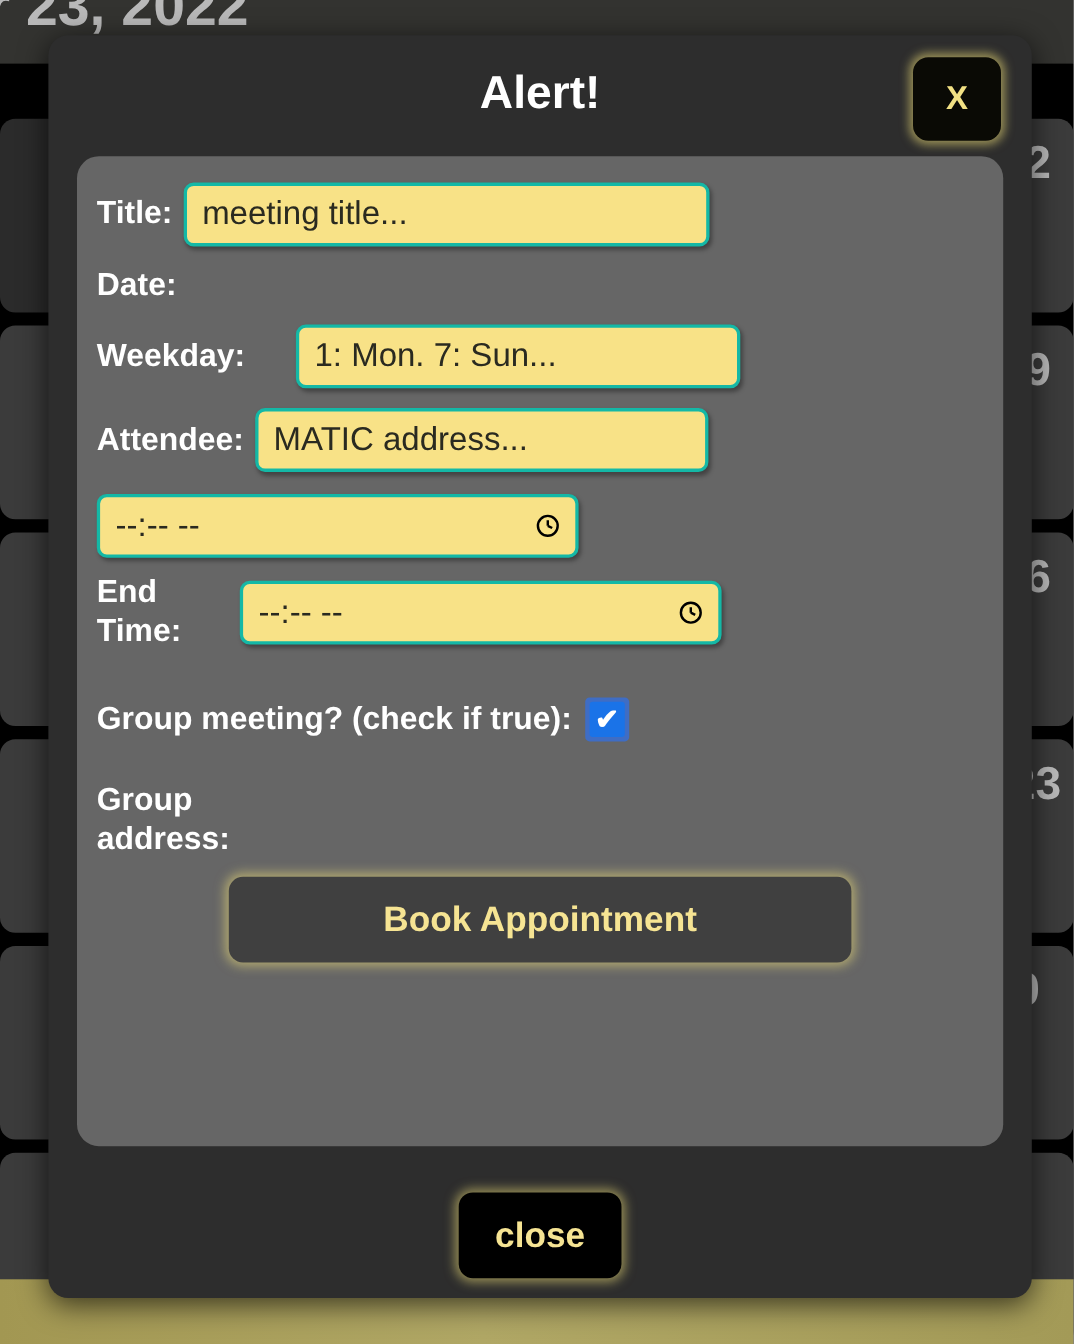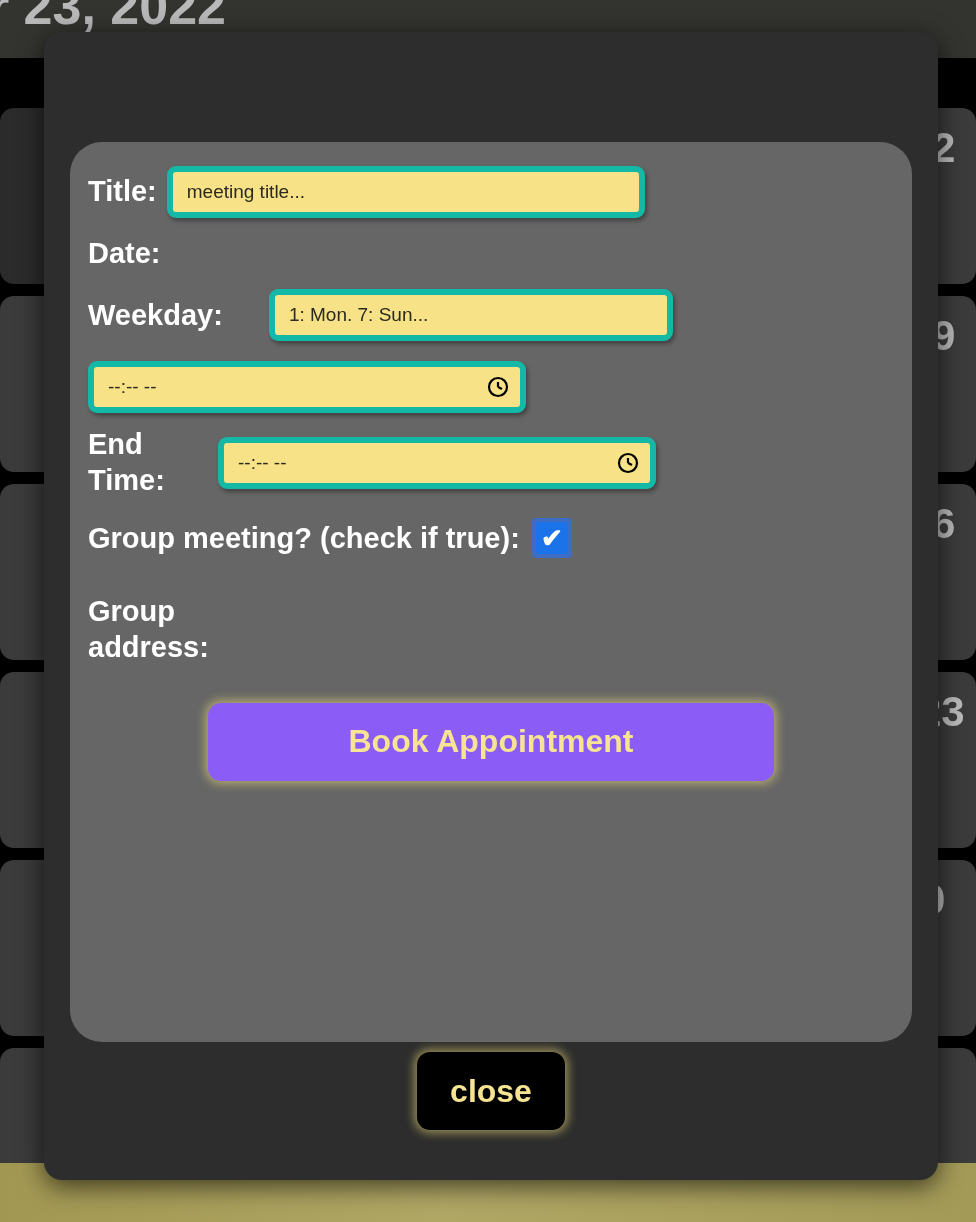--- a/index.html
+++ b/index.html
@@ -116,21 +116,21 @@
     cursor: pointer;
     box-shadow: 0 0 9px 3px rgba(240,224,120,0.55);
   }
 
   
   #form-panel {
     position: absolute;
     left: 26px; top: 110px;
     width: 842px; height: 900px;
     background: #666666;
-    border-radius: 32px;
+    border-radius: 20px;
     padding: 22px 0 0 0;
   }
 
   .row {
     display: flex;
     align-items: center;
     margin-bottom: 14px;
     padding-left: 18px;
   }
   .row-label {
@@ -139,44 +139,44 @@
     font-weight: bold;
     line-height: 1.22;
     flex: 0 0 auto;
     text-align: left;
     padding-right: 10px;
   }
   .row-label.wrap { width: 130px; }
 
   .fld {
     background: #f8e287;
-    border: 6px solid #14b8a6;
+    border: 3px solid #14b8a6;
     border-radius: 9px;
     color: #b91c1c;
     font-family: "Liberation Sans", sans-serif;
-    font-size: 19px;
+    font-size: 30px;
     padding: 9px 14px;
     outline: none;
     box-shadow: 2px 3px 4px rgba(0,0,0,0.35);
   }
   .fld::placeholder { color: #2a2a20; opacity: 1; }
   .fld-title    { width: 478px; }
   .fld-date     { width: 472px; }
   .fld-weekday  { width: 404px; margin-left: 36px; }
   .fld-attendee { width: 412px; }
   .fld-time     { width: 438px; }
   .fld-group    { width: 398px; }
 
   .row-title    { margin-top: 2px; }
   .row-date     { margin-top: 18px; }
   .row-weekday  { margin-top: 18px; padding-left: 18px; }
   .row-attendee { margin-top: 18px; }
   .row-start    { margin-top: 20px; align-items: center; }
   .row-end      { align-items: center; }
-  .row-check    { margin-top: 20px; align-items: center; }
+  .row-check    { margin-top: 42px; align-items: center; }
   .row-group    { margin-top: 36px; align-items: center; }
 
   .row-start .row-label,
   .row-end .row-label   { width: 130px; }
   .row-group .row-label { width: 168px; }
 
   .check-label {
     color: #ffffff;
     font-size: 29px;
     font-weight: bold;
@@ -209,38 +209,38 @@
     line-height: 40px;
     text-align: center;
     color: #ffffff;
     font-size: 26px;
     font-weight: bold;
     z-index: 2;
   }
 
   #book-btn {
     display: block;
-    margin: 38px auto 0 auto;
+    margin: 16px auto 0 auto;
     width: 566px; height: 78px;
-    background: #8b5cf6;
+    background: #404040;
     color: #f6e493;
     border: none;
     border-radius: 13px;
     font-family: "Liberation Sans", sans-serif;
     font-size: 32px;
     font-weight: bold;
     cursor: pointer;
     box-shadow: 0 0 10px 3px rgba(240,224,120,0.55);
   }
 
   #close-btn {
     position: absolute;
     left: 50%;
     transform: translateX(-50%);
-    top: 1020px;
+    top: 1052px;
     width: 148px; height: 78px;
     background: #000000;
     color: #f6e493;
     border: none;
     border-radius: 13px;
     font-family: "Liberation Sans", sans-serif;
     font-size: 32px;
     font-weight: bold;
     cursor: pointer;
     box-shadow: 0 0 10px 3px rgba(240,224,120,0.55);
@@ -296,37 +296,45 @@
       <div class="bg-cell" style="top:990px;"></div>
     </div>
   </div>
 
   <div id="bg-divider-l"></div>
   <div id="bg-divider"></div>
   <div id="bg-footer"></div>
 
   <div id="modal">
 
+    <div id="modal-header">
+      <div id="modal-title">Alert!</div>
+      <button id="close-x-btn">X</button>
+    </div>
 
     <div id="form-panel">
 
       <div class="row row-title">
         <span class="row-label">Title:</span>
         <input class="fld fld-title" type="text" placeholder="meeting title..." style="">
       </div>
 
       <div class="row row-date">
         <span class="row-label">Date:</span>
       </div>
 
       <div class="row row-weekday">
         <span class="row-label">Weekday:</span>
         <input class="fld fld-weekday" type="text" placeholder="1: Mon. 7: Sun..." style="">
       </div>
 
+      <div class="row row-attendee">
+        <span class="row-label">Attendee:</span>
+        <input class="fld fld-attendee" type="text" placeholder="MATIC address..." style="">
+      </div>
 
       <div class="row row-start">
         <span class="fld-wrap">
           <input class="fld fld-time" type="text" placeholder="--:-- --" style="">
           <svg class="fld-icon" viewBox="0 0 24 24">
             <circle cx="12" cy="12" r="9" fill="none" stroke="#000" stroke-width="2.2"></circle>
             <line x1="12" y1="12" x2="12" y2="7" stroke="#000" stroke-width="2.2"></line>
             <line x1="12" y1="12" x2="16" y2="14" stroke="#000" stroke-width="2.2"></line>
           </svg>
         </span>

